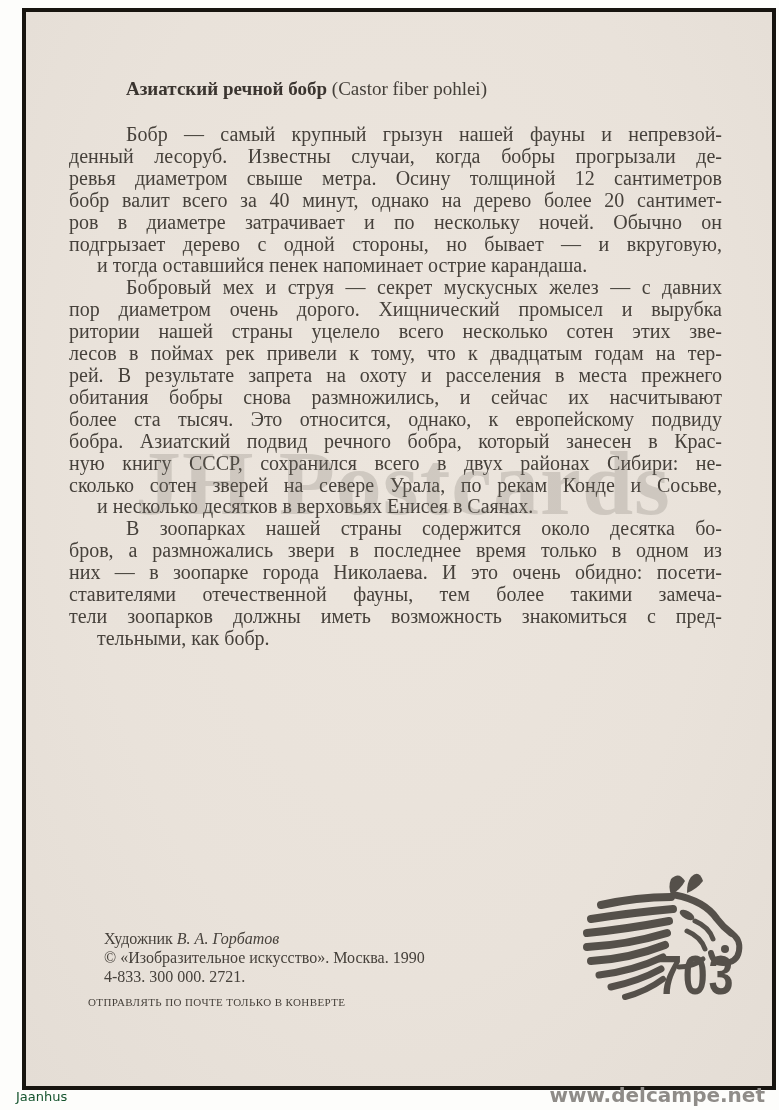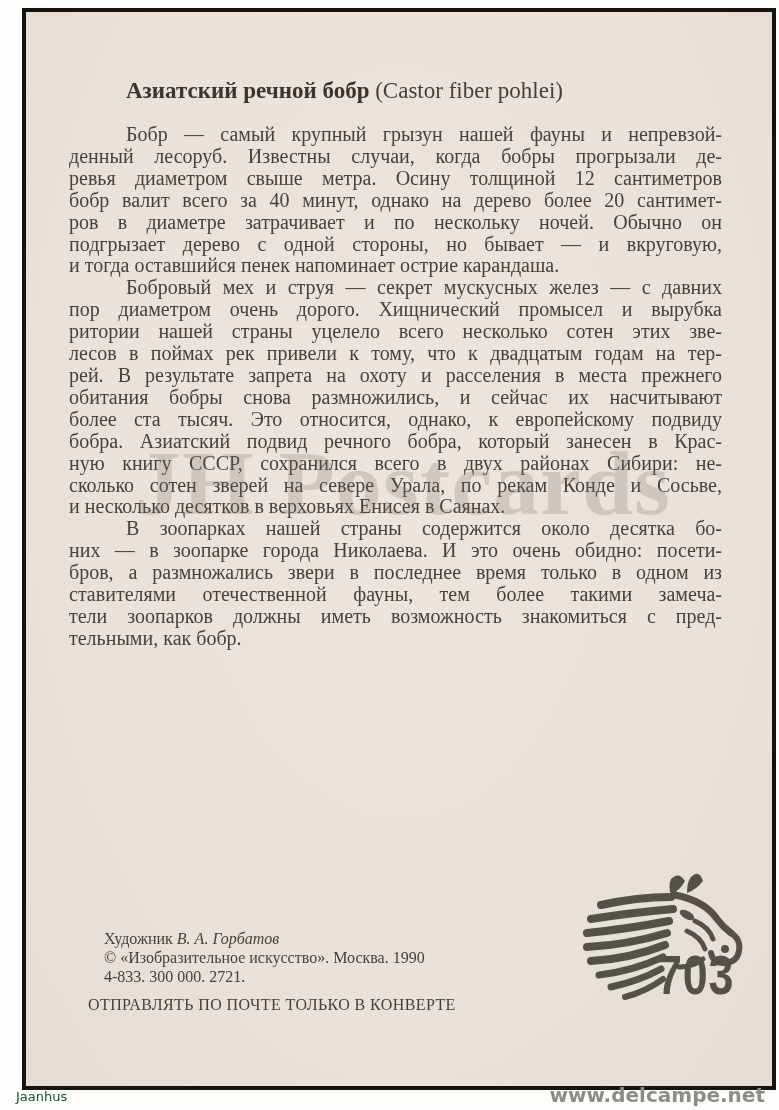--- a/index.html
+++ b/index.html
@@ -10,39 +10,39 @@
   }
   
   .scan {
     position:absolute; left:22px; top:8px; width:754px; height:1082px;
     box-sizing:border-box; border:4px solid #17140f;
     background:radial-gradient(ellipse at 50% 40%, #ece5dd 0%, #e9e2da 60%, #e4ddd5 100%);
     overflow:hidden;
   }
   .title {
     position:absolute; left:100px; top:66px;
-    font-size:23px; color:#3a342f; white-space:nowrap;
+    font-size:19px; color:#3a342f; white-space:nowrap;
   }
   .title .t-bold { font-weight:bold; }
   .title .t-latin { font-weight:normal; color:#45403a; }
   .bodytext {
     position:absolute; left:43px; top:112px; width:653px;
     font-size:20px; line-height:21.9px; color:#46413b;
   }
   .tline { text-align:justify; text-align-last:justify; }
   .tline.first { padding-left:57px; }
-  .tline.last { text-align-last:left; }
+  .tline.last { text-align-last:left;margin-left:28px; }
   .credits {
     position:absolute; left:78px; top:918px;
     font-size:16px; line-height:18.8px; color:#46413b;
   }
   .credits .artist-name { font-style:italic; }
   .mailing-note {
     position:absolute; left:62px; top:984px;
-    font-size:16px; letter-spacing:0.4px; color:#443f39;
+    font-size:11px; letter-spacing:0.4px; color:#443f39;
   }
   .logo { position:absolute; left:545px; top:855px; width:205px; height:160px; }
   .logo svg { position:absolute; left:0; top:0; }
   .logo .num {
     position:absolute; left:86px; top:80px;
     font-family:"Liberation Sans", sans-serif; font-weight:bold;
     font-size:56px; line-height:56px; letter-spacing:1px; color:#55504a;
     transform:scaleX(0.8); transform-origin:left top;
   }
   .wm-center {
@@ -87,22 +87,22 @@
         <div class="tline">рей. В результате запрета на охоту и расселения в места прежнего</div>
         <div class="tline">обитания бобры снова размножились, и сейчас их насчитывают</div>
         <div class="tline">более ста тысяч. Это относится, однако, к европейскому подвиду</div>
         <div class="tline">бобра. Азиатский подвид речного бобра, который занесен в Крас-</div>
         <div class="tline">ную книгу СССР, сохранился всего в двух районах Сибири: не-</div>
         <div class="tline">сколько сотен зверей на севере Урала, по рекам Конде и Сосьве,</div>
         <div class="tline last">и несколько десятков в верховьях Енисея в Саянах.</div>
       </div>
     <div>
         <div class="tline first">В зоопарках нашей страны содержится около десятка бо-</div>
+        <div class="tline">бров, а размножались звери в последнее время только в одном из</div>
         <div class="tline">них — в зоопарке города Николаева. И это очень обидно: посети-</div>
-        <div class="tline">бров, а размножались звери в последнее время только в одном из</div>
         <div class="tline">ставителями отечественной фауны, тем более такими замеча-</div>
         <div class="tline">тели зоопарков должны иметь возможность знакомиться с пред-</div>
         <div class="tline last">тельными, как бобр.</div>
       </div>
   </div>
 
   <div class="wm-center">JH Postcards</div>
 
   <div class="credits">
     <div><span>Художник </span><span class="artist-name">В. А. Горбатов</span></div>

